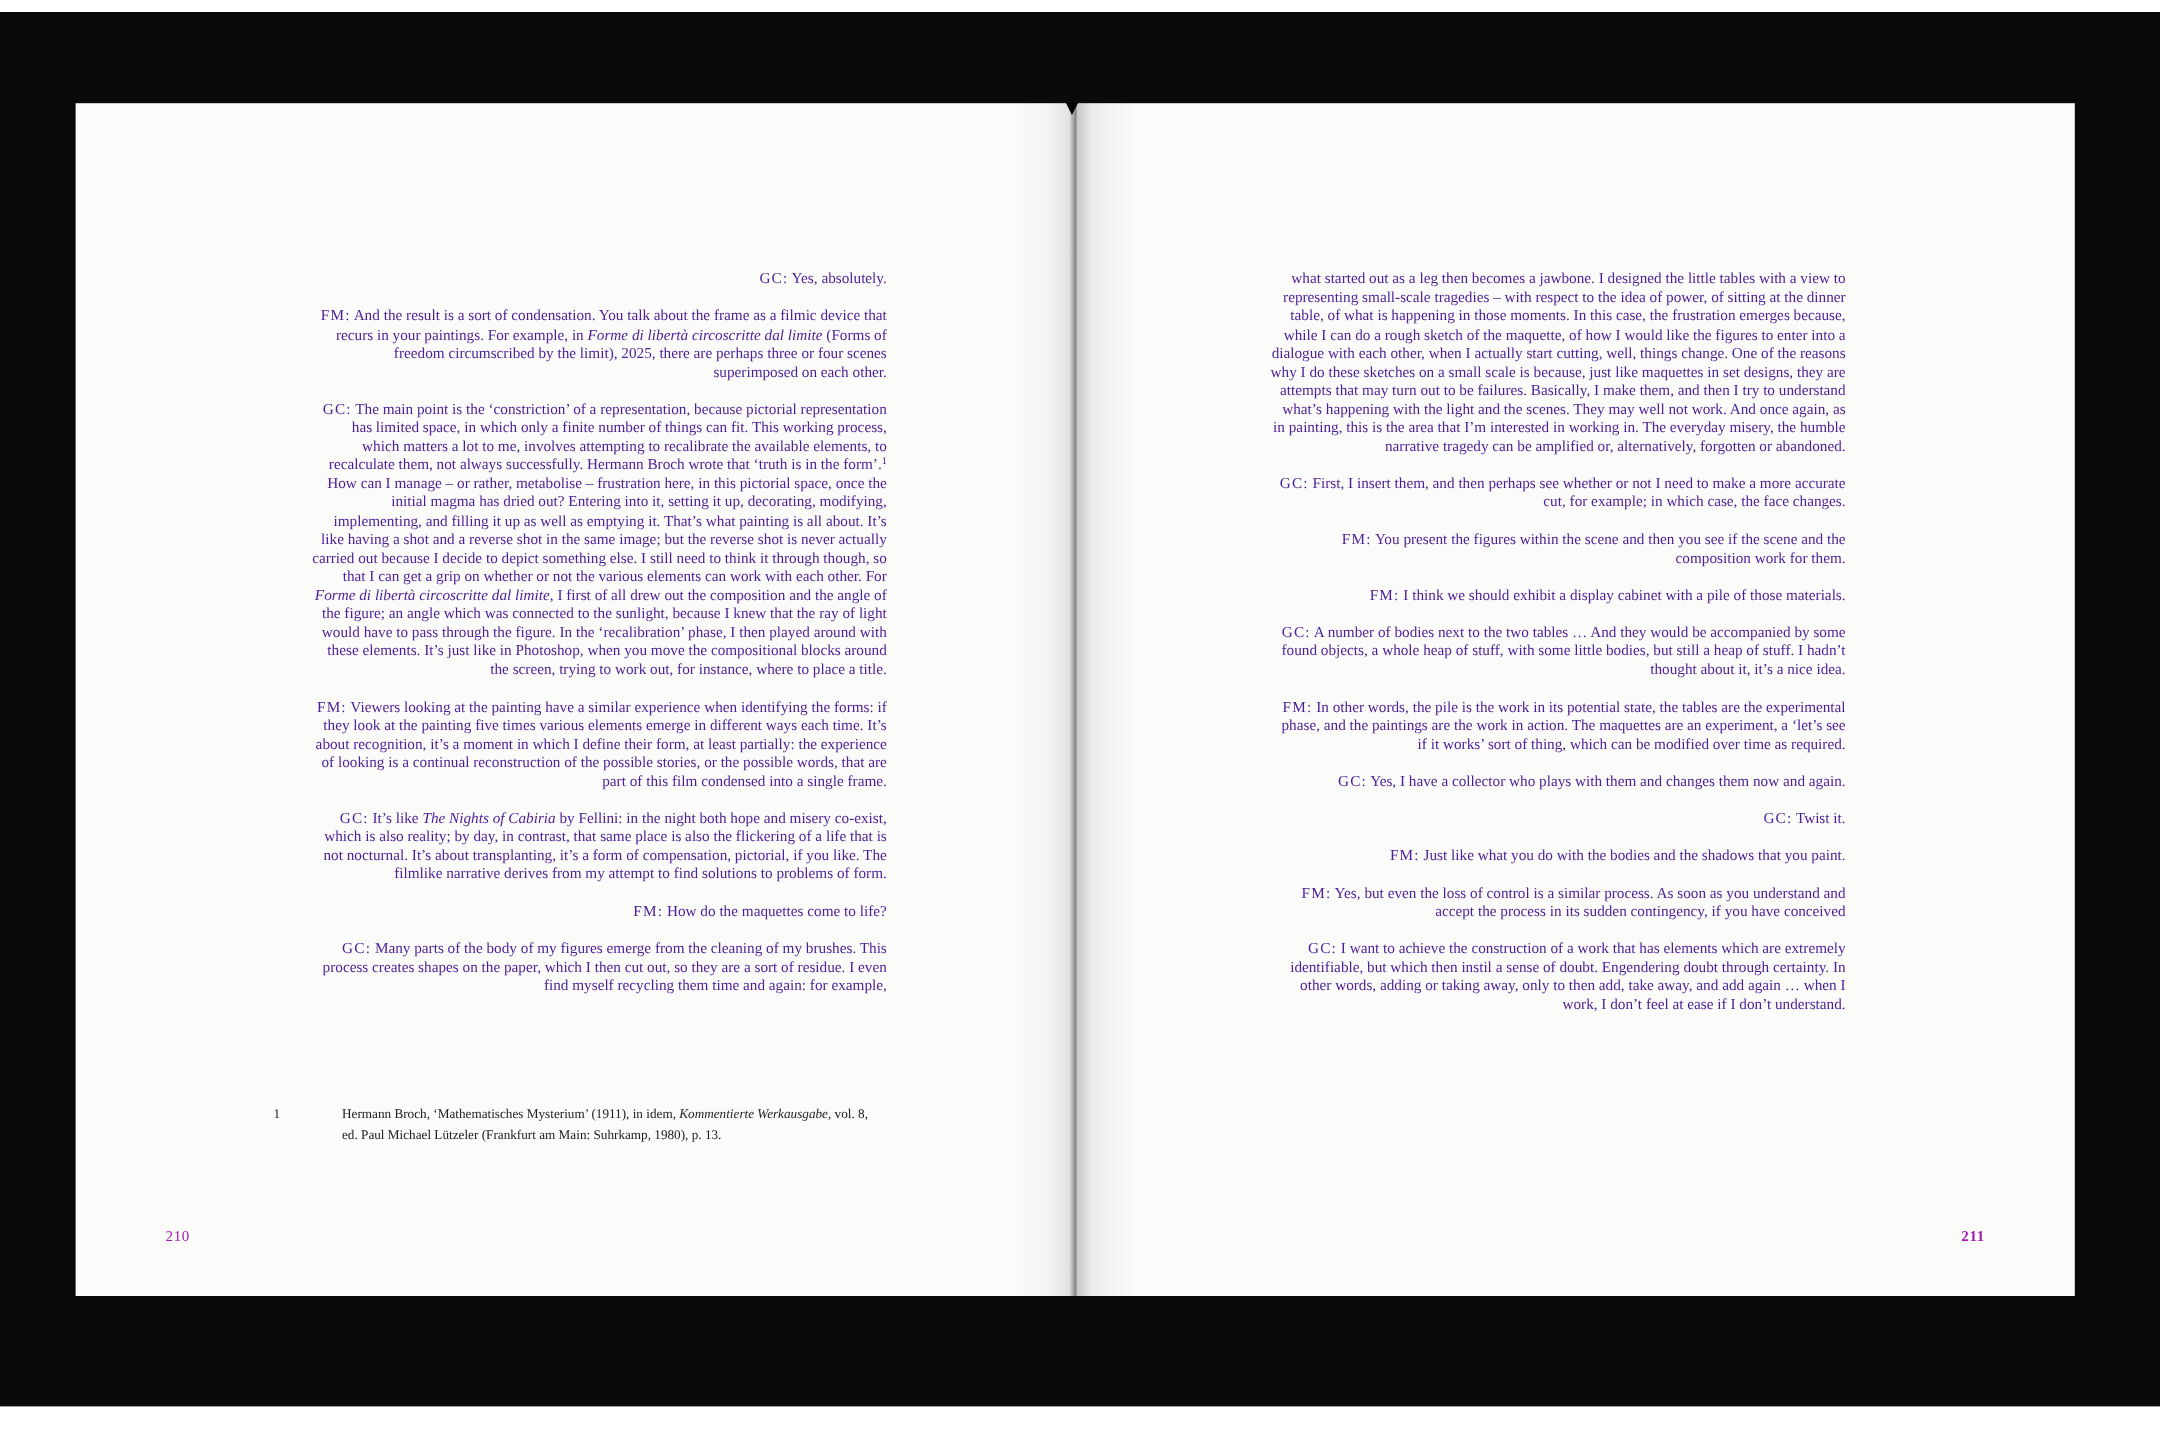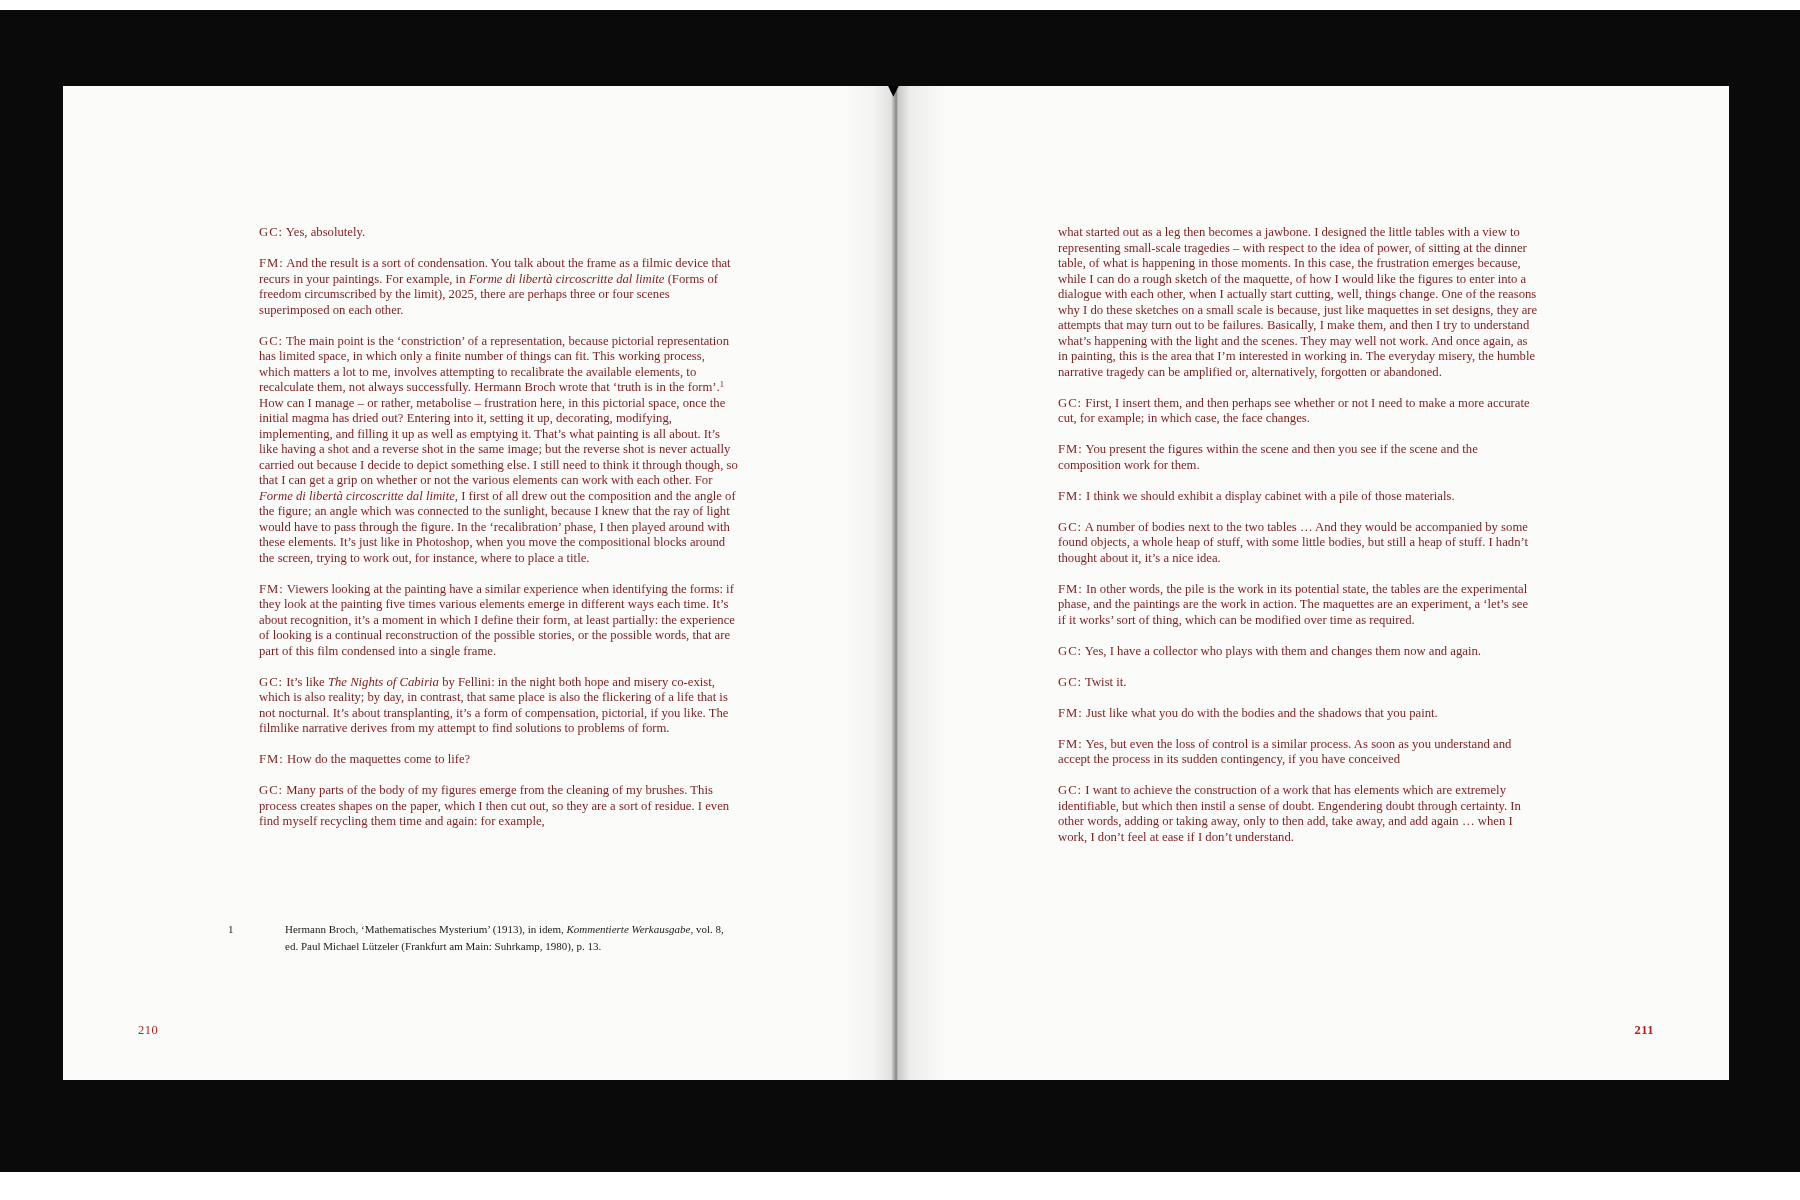--- a/index.html
+++ b/index.html
@@ -11,32 +11,32 @@
   .backdrop{position:absolute;left:0;top:10px;width:1800px;height:1162px;background:#0a0a0a;}
   .spread{position:absolute;left:63px;top:76px;width:1666px;height:994px;background:#fbfbf9;}
   .gutter{position:absolute;left:783px;top:0;width:100px;height:994px;pointer-events:none;
     background:linear-gradient(to right,
       rgba(0,0,0,0) 0%, rgba(0,0,0,0.03) 28%, rgba(0,0,0,0.10) 45%,
       rgba(0,0,0,0.42) 49.6%, rgba(0,0,0,0.50) 50%, rgba(0,0,0,0.20) 52%,
       rgba(0,0,0,0.06) 64%, rgba(0,0,0,0) 100%);}
   .center-mark{position:absolute;left:825px;top:-3px;font-size:14px;line-height:14px;color:#000;
     font-family:"DejaVu Sans",sans-serif;}
   .text-col{position:absolute;top:139px;width:480px;font-size:12.7px;line-height:15.5px;
-    color:#7f1d1d;text-align:left;}
+    color:#4c1d95;text-align:right;}
   .col-left{left:196px;}
   .col-right{left:995px;}
   .para{margin:0 0 15.5px 0;}
   .para:last-child{margin-bottom:0;}
   .speaker{letter-spacing:1px;}
   .it{font-style:italic;}
   .sup{font-size:8.5px;vertical-align:4px;line-height:0;}
   .footnote{position:absolute;left:165px;top:835px;width:505px;padding-left:57px;
     box-sizing:border-box;font-size:11px;line-height:16.5px;color:#1b1b1b;}
   .fn-num{position:absolute;left:0;top:0;}
-  .page-number{position:absolute;top:937px;font-size:12.5px;letter-spacing:0.5px;color:#b91c1c;}
+  .page-number{position:absolute;top:937px;font-size:12.5px;letter-spacing:0.5px;color:#a21caf;}
   .pn-left{left:75px;}
   .pn-right{right:75px;font-weight:bold;}
 </style>
 </head>
 <body>
 
 <div class="backdrop">
   <div class="spread">
 
     <div class="text-col col-left">
@@ -44,21 +44,21 @@
         <p class="para"><span class="speaker">FM:</span><span class=""> And the result is a sort of condensation. You talk about the frame as a filmic device that recurs in your paintings. For example, in </span><span class="it">Forme di libertà circoscritte dal limite</span><span class=""> (Forms of freedom circumscribed by the limit), 2025, there are perhaps three or four scenes superimposed on each other.</span></p>
         <p class="para"><span class="speaker">GC:</span><span class=""> The main point is the ‘constriction’ of a representation, because pictorial representation has limited space, in which only a finite number of things can fit. This working process, which matters a lot to me, involves attempting to recalibrate the available elements, to recalculate them, not always successfully. Hermann Broch wrote that ‘truth is in the form’.</span><span class="sup">1</span><span class=""> How can I manage – or rather, metabolise – frustration here, in this pictorial space, once the initial magma has dried out? Entering into it, setting it up, decorating, modifying, implementing, and filling it up as well as emptying it. That’s what painting is all about. It’s like having a shot and a reverse shot in the same image; but the reverse shot is never actually carried out because I decide to depict something else. I still need to think it through though, so that I can get a grip on whether or not the various elements can work with each other. For </span><span class="it">Forme di libertà circoscritte dal limite</span><span class="">, I first of all drew out the composition and the angle of the figure; an angle which was connected to the sunlight, because I knew that the ray of light would have to pass through the figure. In the ‘recalibration’ phase, I then played around with these elements. It’s just like in Photoshop, when you move the compositional blocks around the screen, trying to work out, for instance, where to place a title.</span></p>
         <p class="para"><span class="speaker">FM:</span><span class=""> Viewers looking at the painting have a similar experience when identifying the forms: if they look at the painting five times various elements emerge in different ways each time. It’s about recognition, it’s a moment in which I define their form, at least partially: the experience of looking is a continual reconstruction of the possible stories, or the possible words, that are part of this film condensed into a single frame.</span></p>
         <p class="para"><span class="speaker">GC:</span><span class=""> It’s like </span><span class="it">The Nights of Cabiria</span><span class=""> by Fellini: in the night both hope and misery co-exist, which is also reality; by day, in contrast, that same place is also the flickering of a life that is not nocturnal. It’s about transplanting, it’s a form of compensation, pictorial, if you like. The filmlike narrative derives from my attempt to find solutions to problems of form.</span></p>
         <p class="para"><span class="speaker">FM:</span><span class=""> How do the maquettes come to life?</span></p>
         <p class="para"><span class="speaker">GC:</span><span class=""> Many parts of the body of my figures emerge from the cleaning of my brushes. This process creates shapes on the paper, which I then cut out, so they are a sort of residue. I even find myself recycling them time and again: for example,</span></p>
       </div>
 
     <div class="footnote">
       <span class="fn-num">1</span>
-      <span class="fn-text"><span class="">Hermann Broch, ‘Mathematisches Mysterium’ (1913), in idem, </span><span class="it">Kommentierte Werkausgabe</span><span class="">, vol. 8, ed. Paul Michael Lützeler (Frankfurt am Main: Suhrkamp, 1980), p. 13.</span></span>
+      <span class="fn-text"><span class="">Hermann Broch, ‘Mathematisches Mysterium’ (1911), in idem, </span><span class="it">Kommentierte Werkausgabe</span><span class="">, vol. 8, ed. Paul Michael Lützeler (Frankfurt am Main: Suhrkamp, 1980), p. 13.</span></span>
     </div>
 
     <div class="page-number pn-left">210</div>
 
     <div class="gutter"></div>
 
     <div class="text-col col-right">
         <p class="para"><span class="">what started out as a leg then becomes a jawbone. I designed the little tables with a view to representing small-scale tragedies – with respect to the idea of power, of sitting at the dinner table, of what is happening in those moments. In this case, the frustration emerges because, while I can do a rough sketch of the maquette, of how I would like the figures to enter into a dialogue with each other, when I actually start cutting, well, things change. One of the reasons why I do these sketches on a small scale is because, just like maquettes in set designs, they are attempts that may turn out to be failures. Basically, I make them, and then I try to understand what’s happening with the light and the scenes. They may well not work. And once again, as in painting, this is the area that I’m interested in working in. The everyday misery, the humble narrative tragedy can be amplified or, alternatively, forgotten or abandoned.</span></p>
         <p class="para"><span class="speaker">GC:</span><span class=""> First, I insert them, and then perhaps see whether or not I need to make a more accurate cut, for example; in which case, the face changes.</span></p>
         <p class="para"><span class="speaker">FM:</span><span class=""> You present the figures within the scene and then you see if the scene and the composition work for them.</span></p>

